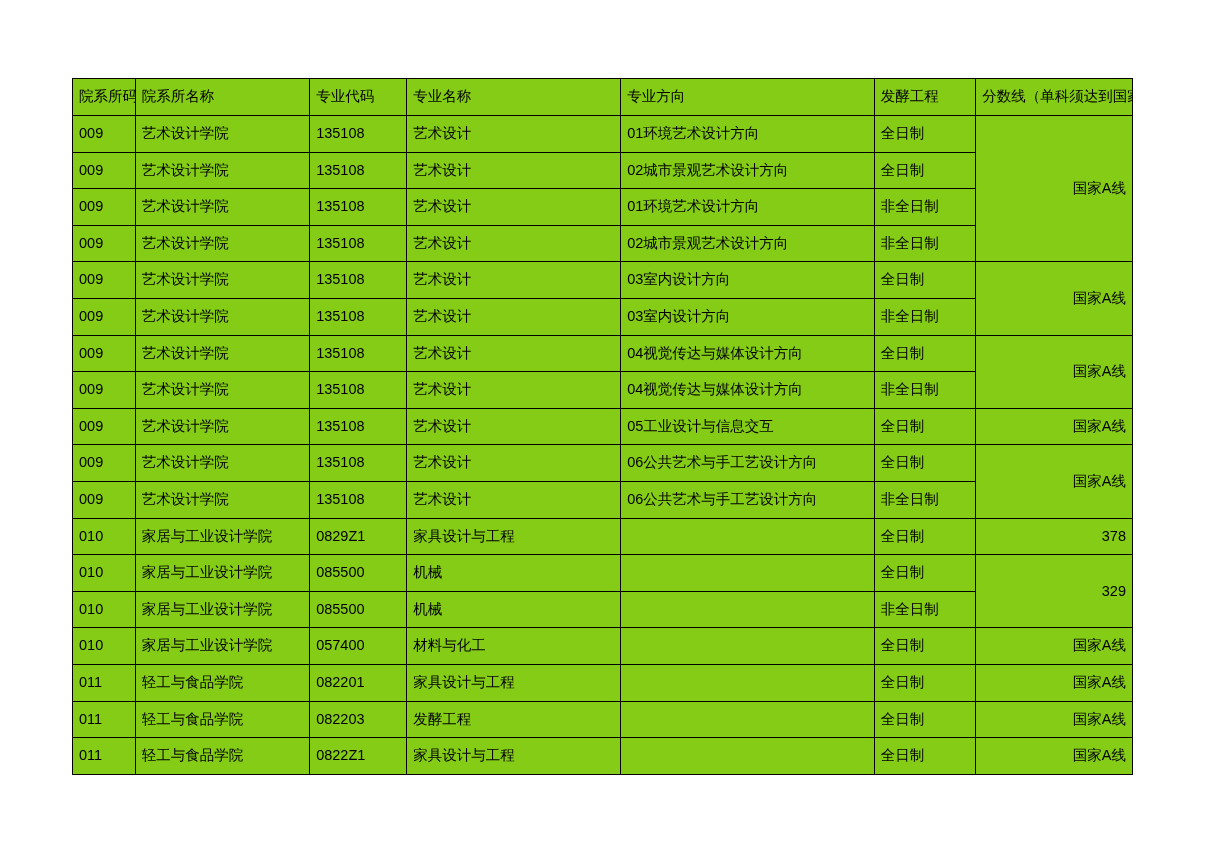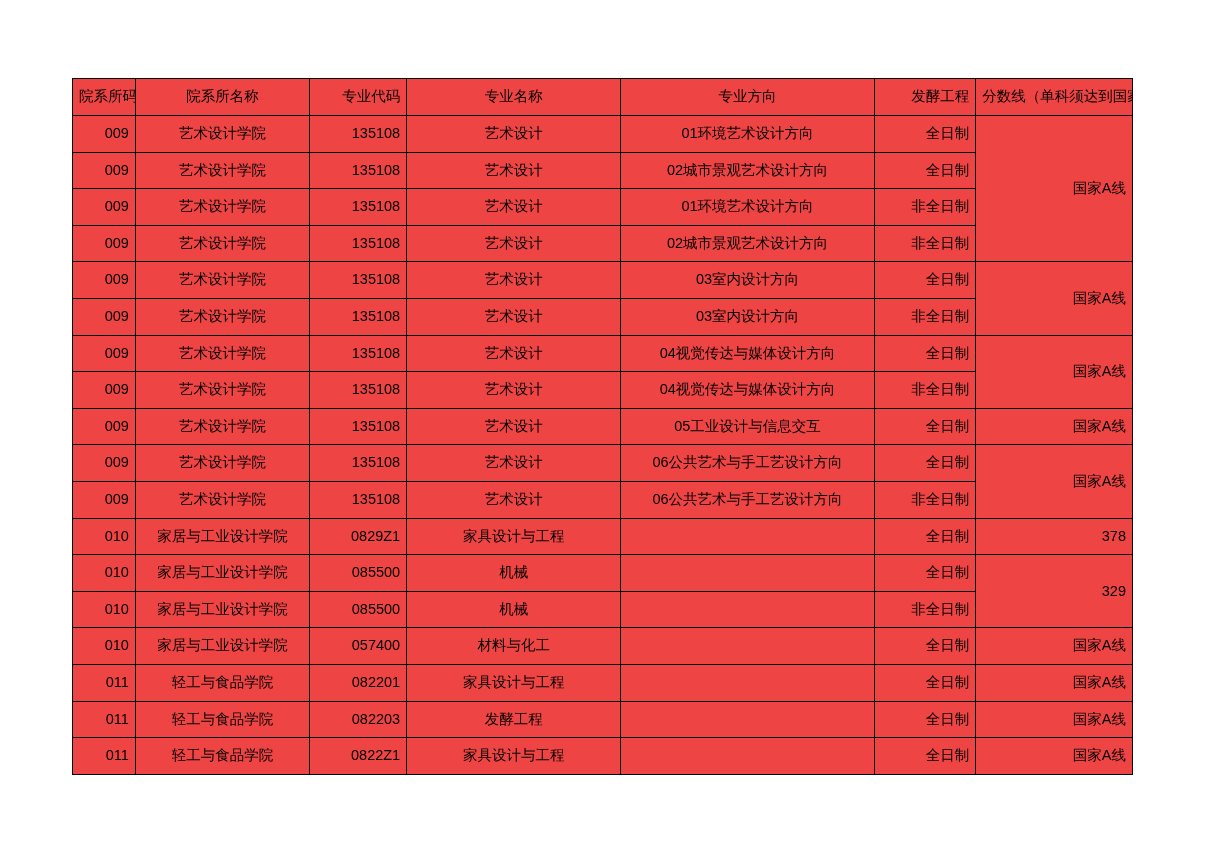--- a/index.html
+++ b/index.html
@@ -22,21 +22,21 @@
   #table-wrap {
     position: absolute;
     left: 72px;
     top: 78px;
     width: 1061px;
   }
   table.grid {
     border-collapse: collapse;
     table-layout: fixed;
     width: 1061px;
-    background: #ef4444;
+    background: #84cc16;
   }
   table.grid th, table.grid td {
     border: 1px solid #000000;
     padding: 0 6px;
     font-size: 14.5px;
     line-height: 1.2;
     color: #000000;
     font-weight: normal;
     vertical-align: middle;
     overflow: hidden;
@@ -51,22 +51,22 @@
   }
   
   col.c0 { width: 57px; }
   col.c1 { width: 158px; }
   col.c2 { width: 88px; }
   col.c3 { width: 194px; }
   col.c4 { width: 230px; }
   col.c5 { width: 92px; }
   col.c6 { width: 142px; }
 
-  .center { text-align: right; }
-  .left { text-align: center; border-radius: 15px; }
+  .center { text-align: left; }
+  .left { text-align: left; border-radius: 15px; }
 
   .hdr-wrap {
     white-space: normal;
     text-align: center;
     line-height: 1.25;
   }
   .score-cell {
     text-align: right;
   }
 </style>

